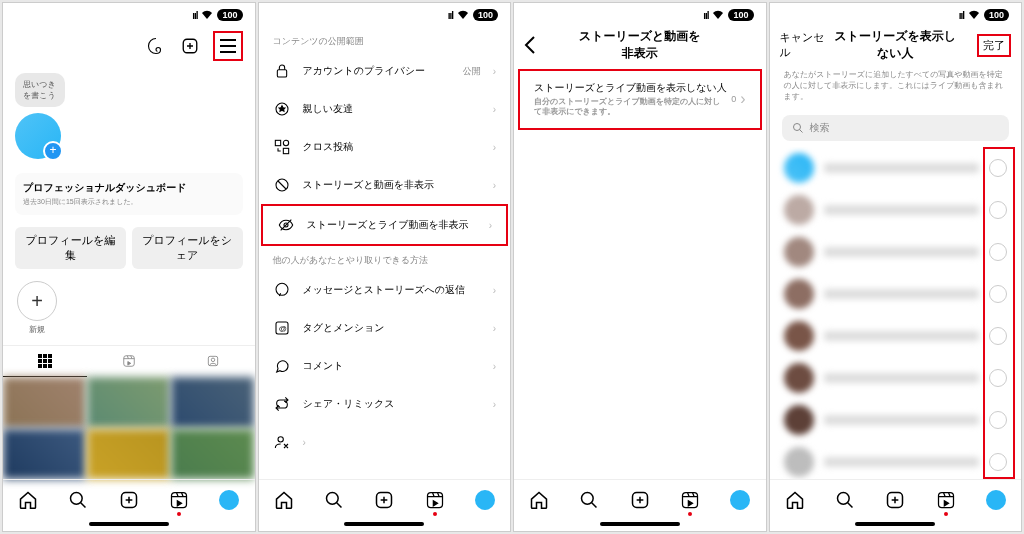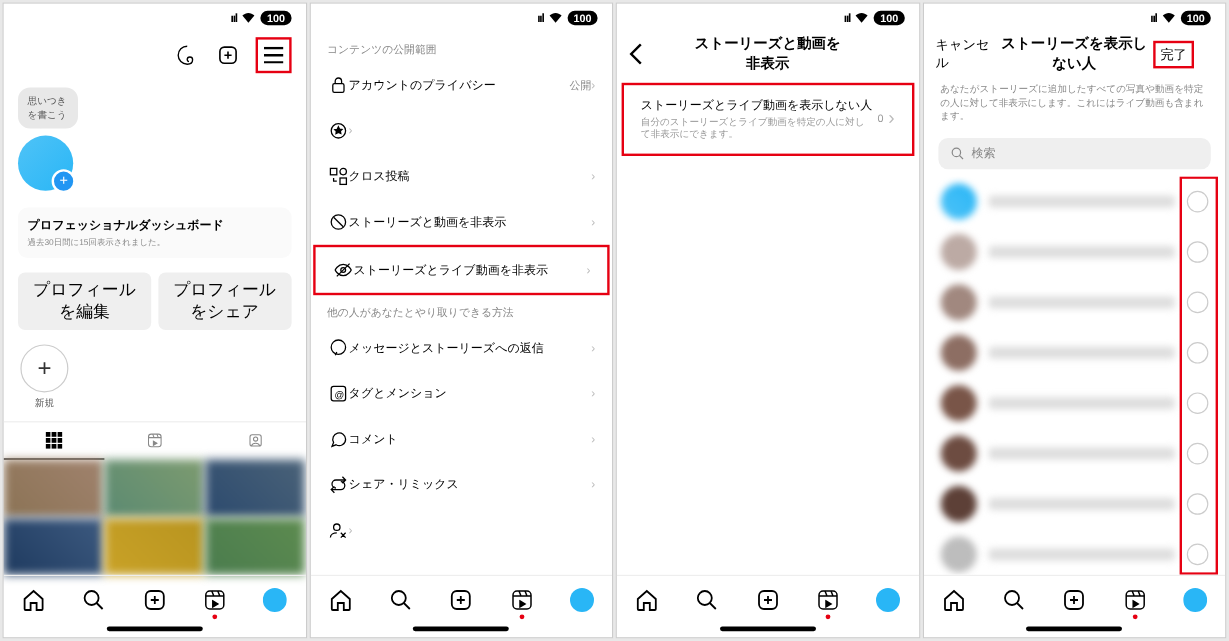--- a/index.html
+++ b/index.html
@@ -4,38 +4,38 @@
 <style>
 * { margin: 0; padding: 0; box-sizing: border-box; }
 body { font-family: -apple-system, "Hiragino Sans", sans-serif; background: #e8e8e8; display: flex; gap: 2px; padding: 2px; }
 .screen { width: 280px; height: 530px; background: #fff; border: 1px solid #ccc; position: relative; overflow: hidden; display: flex; flex-direction: column; }
 .statusbar { height: 24px; display: flex; justify-content: flex-end; align-items: center; padding: 0 12px; gap: 4px; font-size: 10px; font-weight: 600; }
 .statusbar .signal { letter-spacing: -1px; }
 .statusbar .batt { background: #000; color: #fff; border-radius: 7px; padding: 1px 5px; font-size: 9px; }
 .topbar { height: 36px; display: flex; align-items: center; justify-content: space-between; padding: 0 10px; }
 .topbar .title { font-size: 12px; font-weight: 600; flex: 1; text-align: center; }
 .topbar .left, .topbar .right { width: 50px; display: flex; align-items: center; }
-.topbar .right { gap: 10px; }
+.topbar .right { justify-content: flex-end; gap: 10px; }
 .topbar .action { font-size: 11px; color: #000; }
 .iconbtn { width: 22px; height: 22px; display: flex; align-items: center; justify-content: center; }
 .hamb { width: 30px; height: 30px; border: 2px solid #e60012; display: flex; align-items: center; justify-content: center; }
 svg { display: block; }
 
 
 .s1-icons { display: flex; justify-content: flex-end; gap: 12px; padding: 4px 12px; align-items: center; }
 .s1-note { position: relative; margin: 8px 12px; }
 .s1-bubble { background: #e8e8e8; border-radius: 10px; padding: 6px 8px; font-size: 8px; color: #555; width: 50px; position: relative; }
 .s1-bubble::after { content:""; position:absolute; bottom:-5px; left:14px; border:5px solid transparent; border-top-color:#e8e8e8; }
 .s1-avatar { width: 46px; height: 46px; border-radius: 50%; background: linear-gradient(135deg,#4fc3f7,#29b6f6); position: relative; margin-top: 6px; }
 .s1-avatar::after { content:"+"; position:absolute; bottom:-2px; right:-2px; width:16px; height:16px; background:#2196f3; color:#fff; border-radius:50%; border:2px solid #fff; font-size:12px; line-height:14px; text-align:center; }
 .s1-dash { margin: 6px 12px; background:#fafafa; border-radius:8px; padding:8px; }
 .s1-dash .t { font-size:10px; font-weight:600; }
 .s1-dash .s { font-size:7px; color:#888; margin-top:2px; }
 .s1-btns { display:flex; gap:6px; margin:6px 12px; }
-.s1-btns .b { flex:1; background:#efefef; border-radius:6px; padding:6px; font-size:14px; text-align:center; font-weight:500; }
+.s1-btns .b { flex:1; background:#efefef; border-radius:6px; padding:6px; font-size:11px; text-align:center; font-weight:500; }
 .s1-highlights { display:flex; gap:14px; padding:6px 14px; }
 .s1-hl { display:flex; flex-direction:column; align-items:center; gap:3px; }
 .s1-hl .c { width:40px; height:40px; border-radius:50%; }
 .s1-hl .c.orange { background: linear-gradient(45deg,#ff9800,#ffc107); }
 .s1-hl .c.plus { border:1px solid #ccc; display:flex; align-items:center; justify-content:center; font-size:20px; color:#333; }
 .s1-hl .l { font-size:8px; color:#555; }
 .s1-tabs { display:flex; border-top:1px solid #eee; margin-top:4px; }
 .s1-tabs .t { flex:1; padding:8px; display:flex; justify-content:center; border-bottom:1px solid transparent; }
 .s1-tabs .t.active { border-bottom:1px solid #000; }
 .s1-grid { display:grid; grid-template-columns:repeat(3,1fr); gap:1px; flex:1; }
@@ -46,32 +46,32 @@
 .s1-grid .g:nth-child(4){background:linear-gradient(45deg,#1e3a5f,#3d5a80);}
 .s1-grid .g:nth-child(5){background:linear-gradient(45deg,#c9a227,#b8941f);}
 .s1-grid .g:nth-child(6){background:linear-gradient(45deg,#4a7c4e,#5d8b4f);}
 
 .bottombar { height: 40px; border-top:1px solid #eee; display:flex; justify-content:space-around; align-items:center; position:relative; }
 .bottombar .dot { position:absolute; width:4px; height:4px; background:#e60012; border-radius:50%; }
 .home-indicator { height:4px; width:80px; background:#000; border-radius:2px; margin:3px auto 5px; }
 
 
 .section-label { font-size:9px; color:#888; padding:8px 14px 4px; }
-.menurow { display:flex; align-items:center; padding:10px 14px; font-size:10px; position:relative; }
+.menurow { display:flex; align-items:center; padding:10px 14px; gap:12px; font-size:10px; position:relative; }
 .menurow .ico { width:18px; height:18px; display:flex; align-items:center; justify-content:center; }
 .menurow .lbl { flex:1; }
 .menurow .val { font-size:9px; color:#888; }
 .menurow .chev { color:#bbb; }
 .menurow.hl { border:2px solid #e60012; margin:0 2px; }
 
 
 .s3-item { padding:10px 14px; border:2px solid #e60012; margin:6px 4px; display:flex; align-items:center; }
 .s3-item .tx { flex:1; }
 .s3-item .t { font-size:10px; font-weight:500; }
-.s3-item .d { font-size:8px; color:#999; margin-top:2px; line-height:1.3; }
+.s3-item .d { font-size:8px; color:#999; margin-top:2px; line-height:1.3;font-weight:bold; }
 .s3-item .cnt { font-size:9px; color:#999; margin:0 4px; }
 
 
 .s4-desc { font-size:8px; color:#888; padding:6px 14px; line-height:1.4; }
 .s4-search { margin:6px 12px; background:#efefef; border-radius:8px; padding:6px 10px; font-size:10px; color:#888; display:flex; align-items:center; gap:6px; }
 .s4-list { flex:1; overflow:hidden; position:relative; }
 .s4-row { display:flex; align-items:center; padding:6px 14px; gap:10px; }
 .s4-row .av { width:30px; height:30px; border-radius:50%; background:#ccc; filter:blur(3px); }
 .s4-row .nm { flex:1; height:10px; background:#ddd; border-radius:3px; filter:blur(3px); }
 .s4-row .cb { width:18px; height:18px; border:1.5px solid #ccc; border-radius:50%; }
@@ -229,20 +229,21 @@
       <span class="val">公開</span>
       <span class="chev">›</span>
     </div>
     <div class="menurow">
       <span class="ico">
           <svg width="16" height="16" viewBox="0 0 24 24" fill="none" stroke="#000" stroke-width="1.6">
             <circle cx="12" cy="12" r="9"></circle>
             <path d="M12 7l1.5 3 3 .4-2 2 .5 3L12 14l-3 1.5.5-3-2-2 3-.4z" fill="#000"></path>
           </svg>
         </span>
+      <span class="lbl">親しい友達</span>
       <span class="chev">›</span>
     </div>
     <div class="menurow">
       <span class="ico">
           <svg width="16" height="16" viewBox="0 0 24 24" fill="none" stroke="#000" stroke-width="1.6">
             <rect x="2" y="2" width="8" height="8"></rect>
             <rect x="14" y="14" width="8" height="8"></rect>
             <circle cx="18" cy="6" r="4"></circle>
             <path d="M6 14v4h4"></path>
           </svg>

